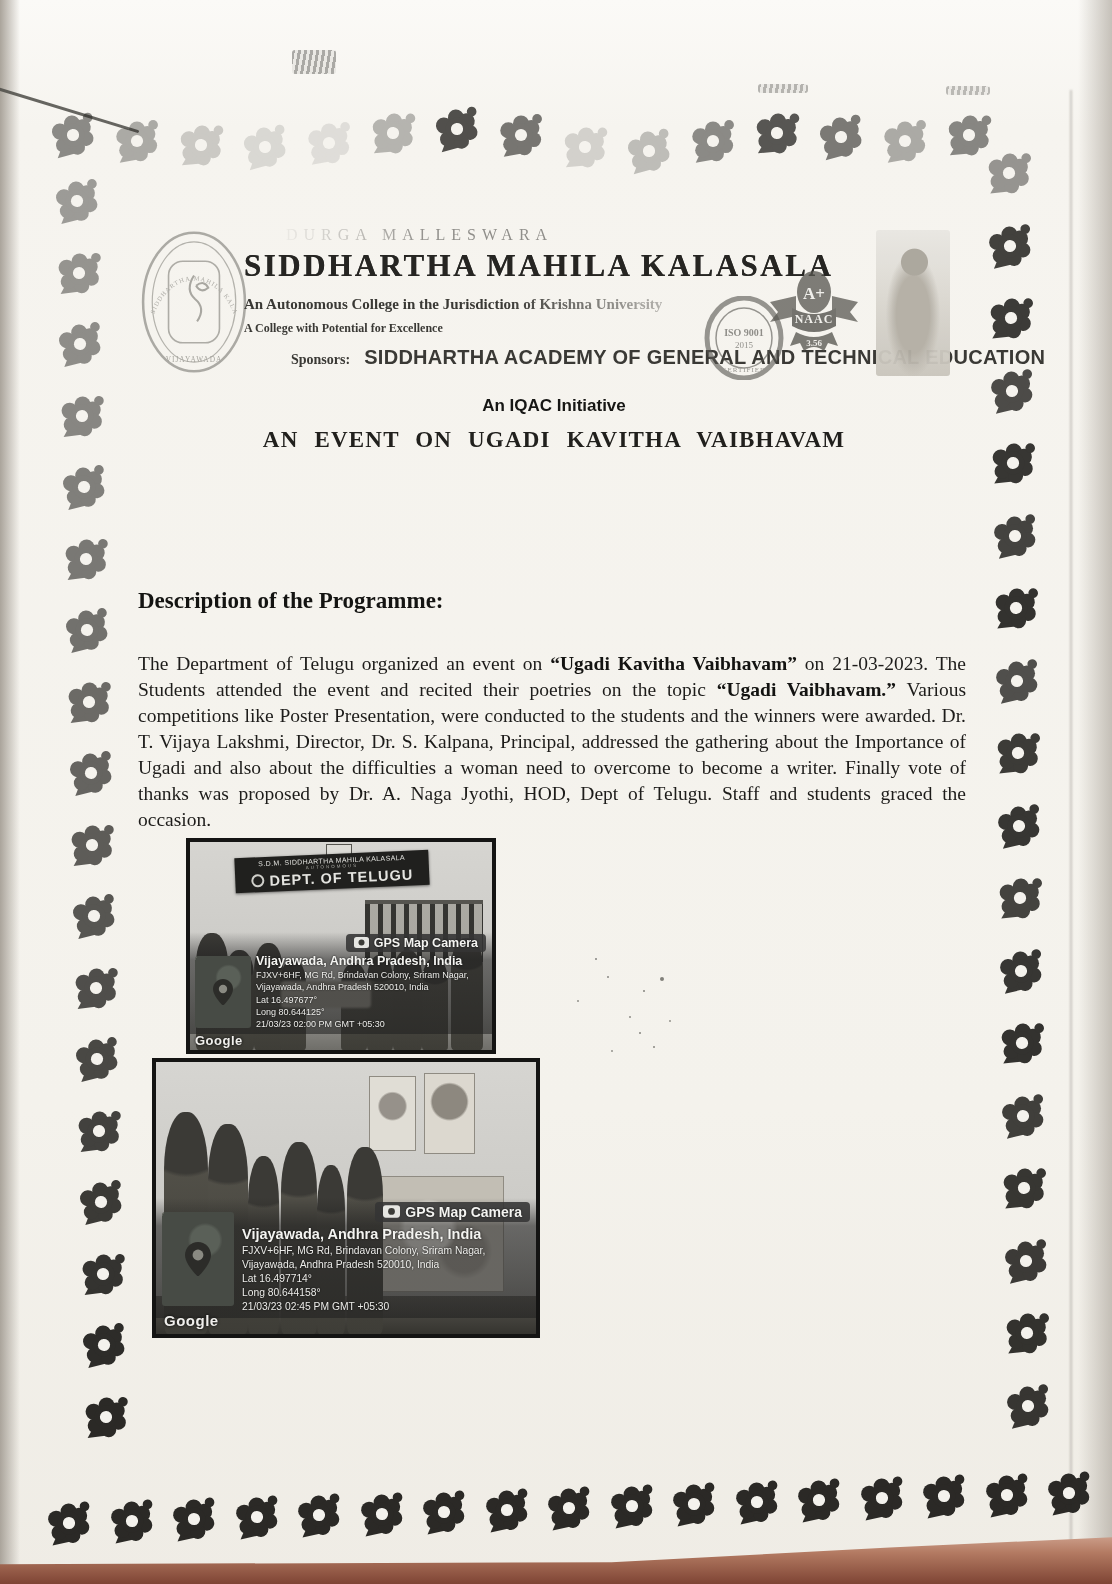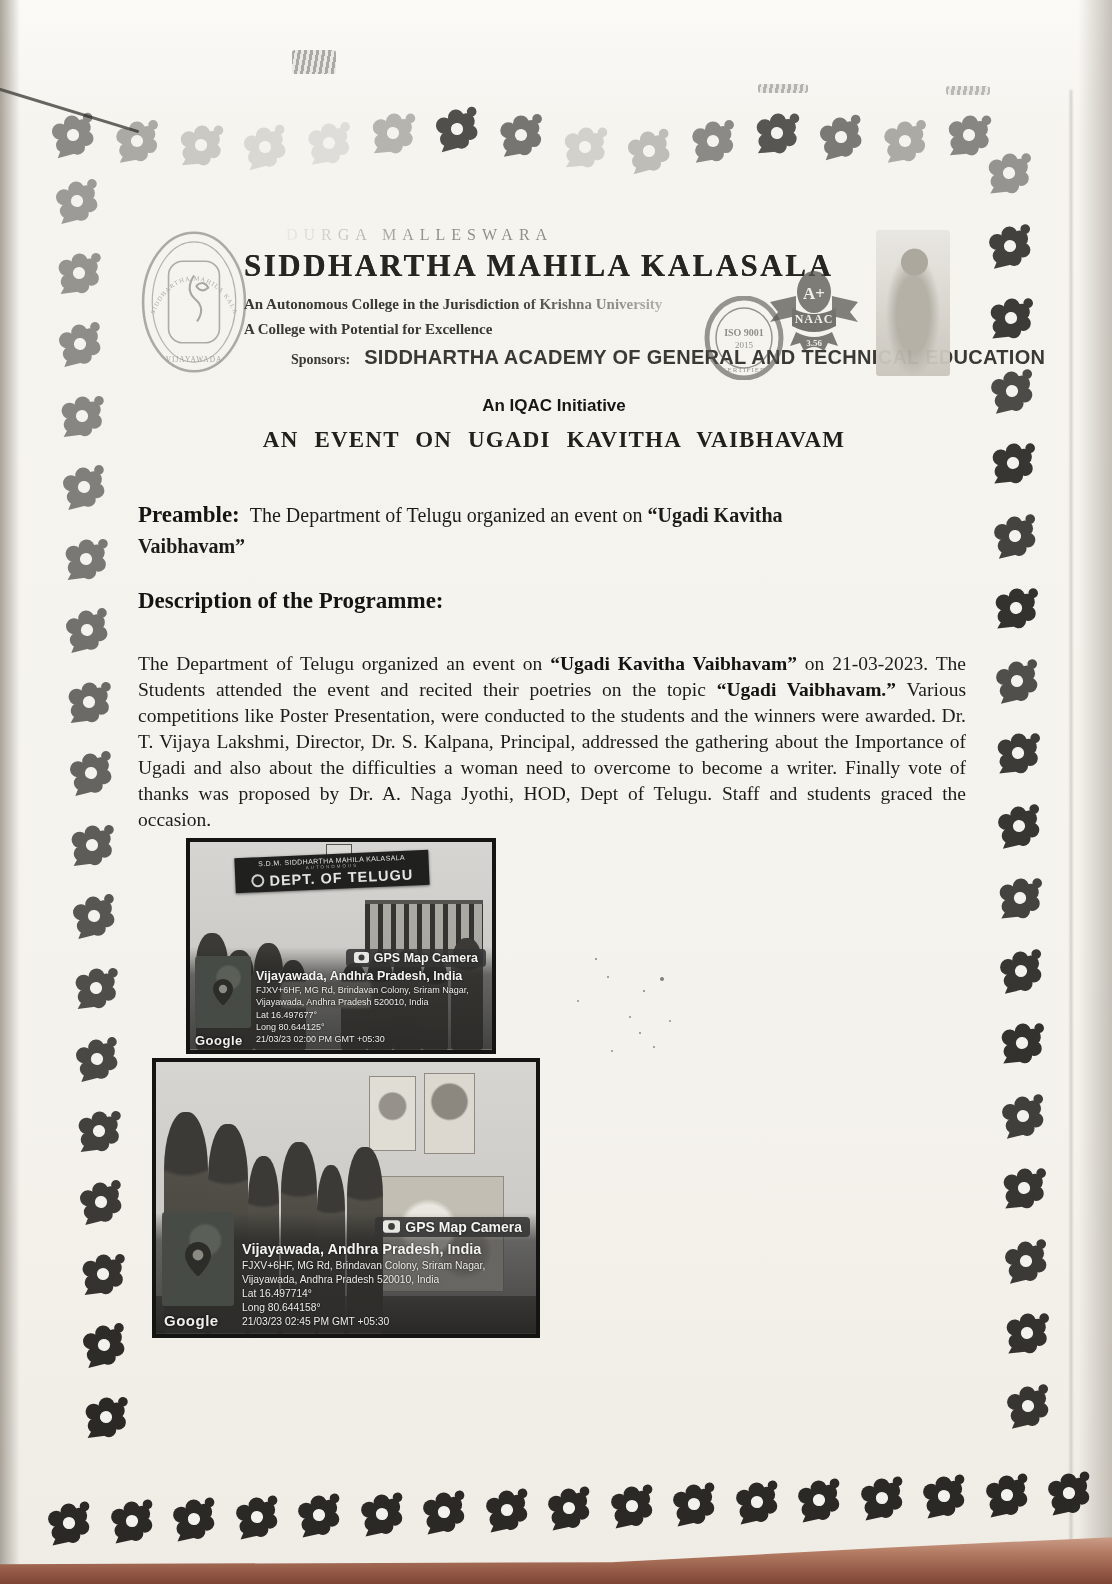--- a/index.html
+++ b/index.html
@@ -20,21 +20,21 @@
   
   #border-layer{position:absolute;inset:0;pointer-events:none;}
   .motif{position:absolute;width:46px;height:46px;fill:#23221f;}
   
   .header{position:absolute;left:138px;top:222px;width:832px;height:162px;color:#2a2a27;}
   .emblem{position:absolute;left:0;top:4px;width:112px;height:152px;opacity:.55;}
   .head-text{position:absolute;left:104px;top:0;width:520px;}
   .pre-title{position:absolute;left:44px;top:4px;font-size:16px;letter-spacing:6px;color:#3c3b38;opacity:.55;-webkit-mask-image:linear-gradient(to right,rgba(0,0,0,.1),#000 55%);mask-image:linear-gradient(to right,rgba(0,0,0,.1),#000 55%);white-space:nowrap;}
   .college-name{position:absolute;left:2px;top:26px;font-size:31px;font-weight:600;letter-spacing:2.5px;color:#262522;white-space:nowrap;text-shadow:0 0 .6px #444;}
   .sub1{position:absolute;left:2px;top:74px;font-size:15px;font-weight:bold;color:#3a3935;white-space:nowrap;-webkit-mask-image:linear-gradient(to right,#000 62%,rgba(0,0,0,.35));mask-image:linear-gradient(to right,#000 62%,rgba(0,0,0,.35));}
-  .sub2{position:absolute;left:2px;top:99px;font-size:15px;font-weight:bold;color:#3a3935;white-space:nowrap;}
+  .sub2{position:absolute;left:2px;top:99px;font-size:12px;font-weight:bold;color:#3a3935;white-space:nowrap;}
   .sponsors{position:absolute;left:2px;top:124px;font-size:14px;color:#3a3935;white-space:nowrap;}
   .sponsors .sp-label{font-weight:bold;margin-right:14px;margin-left:47px;}
   .sponsors .sp-value{font-family:"Liberation Sans",sans-serif;font-weight:bold;font-size:20px;letter-spacing:.3px;}
   .iso-stamp{position:absolute;left:566px;top:74px;width:80px;height:84px;opacity:.6;}
   .naac{position:absolute;left:628px;top:42px;width:96px;height:96px;opacity:.75;}
   .founder{position:absolute;left:738px;top:8px;width:74px;height:146px;border-radius:3px;filter:blur(.7px);opacity:.95;
     background:radial-gradient(circle at 52% 22%,#a9a49a 0 13px,rgba(0,0,0,0) 14px),radial-gradient(ellipse at 50% 58%,#b3aea4 0 32%,rgba(0,0,0,0) 52%),linear-gradient(180deg,#e9e7e2 0,#dbd8d1 45%,#c9c5bc 100%);}
   
   .title-block{position:absolute;left:138px;top:396px;width:832px;text-align:center;color:#161614;}
   .t1{font-family:"Liberation Sans",sans-serif;font-weight:bold;font-size:17px;}
@@ -62,21 +62,21 @@
   .person{position:absolute;bottom:0;border-radius:45% 45% 8% 8%/26% 26% 5% 5%;filter:blur(.6px);
     background:radial-gradient(circle at 50% 7%,#3b3a36 0 22%,rgba(0,0,0,0) 24%),linear-gradient(180deg,rgba(0,0,0,0) 0 8%,#56544c 8%,#3e3d37 100%);}
   .table-blob{position:absolute;left:30%;bottom:20%;width:30%;height:13%;background:#8f8c83;border-radius:4px;filter:blur(1px);}
   .posters{position:absolute;inset:0;}
   .poster{position:absolute;border:1px solid #8f8b82;}
   .pA{left:56%;top:5%;width:12%;height:27%;background:radial-gradient(circle at 50% 40%,#96918a 0 26%,rgba(0,0,0,0) 30%),#e0ddd5;}
   .pB{left:70.5%;top:4%;width:13%;height:29%;background:radial-gradient(circle at 50% 35%,#8d887f 0 30%,rgba(0,0,0,0) 34%),#dcd8cf;}
   .pC{left:57%;top:42%;width:34%;height:42%;background:radial-gradient(circle at 42% 45%,#eae7e0 0 24%,rgba(0,0,0,0) 30%),radial-gradient(circle at 70% 65%,#a5a097 0 18%,rgba(0,0,0,0) 24%),#c2beb4;}
   .floor{position:absolute;left:0;right:0;bottom:0;height:14%;background:linear-gradient(180deg,#585650,#35342f);}
   
-  .gps-overlay{position:absolute;left:0;right:0;bottom:1px;color:#f4f4f1;font-family:"Liberation Sans",sans-serif;background:linear-gradient(180deg,rgba(22,22,22,0) 0,rgba(30,30,30,.55) 28px);text-shadow:0 0 2px rgba(0,0,0,.85);}
+  .gps-overlay{position:absolute;left:0;right:0;bottom:16px;color:#f4f4f1;font-family:"Liberation Sans",sans-serif;background:linear-gradient(180deg,rgba(22,22,22,0) 0,rgba(30,30,30,.55) 28px);text-shadow:0 0 2px rgba(0,0,0,.85);}
   .gps-badge{position:absolute;right:6px;display:flex;align-items:center;gap:5px;background:rgba(52,52,52,.88);border-radius:4px;padding:2px 8px;font-weight:bold;}
   .gps-cam{flex:0 0 auto;}
   .gps-text{position:absolute;}
   .gps-title{font-weight:bold;}
   .gps-line{opacity:.96;}
   .map-thumb{position:absolute;background:radial-gradient(circle at 60% 30%,#5a6058 0 18%,rgba(0,0,0,0) 22%),linear-gradient(115deg,rgba(160,160,150,.25) 0 2px,rgba(0,0,0,0) 2px 14px),#474b45;border-radius:3px;display:flex;align-items:center;justify-content:center;}
   .google{position:absolute;font-family:"Liberation Sans",sans-serif;font-weight:bold;color:#f0efec;text-shadow:0 0 3px #000;letter-spacing:.5px;}
   
   .photo1 .gps-overlay{height:49%;padding:4px 6px 4px 66px;box-sizing:border-box;}
   .photo1 .gps-badge{top:2px;font-size:12.5px;}
@@ -369,21 +369,20 @@
       <text x="48" y="82" text-anchor="middle" font-size="9" font-weight="bold" fill="#eceBe7">3.56</text>
     </svg>
     <div class="founder"></div>
   </header>
 
   <div class="title-block">
     <div class="t1">An IQAC Initiative</div>
     <div class="t2">AN EVENT ON UGADI KAVITHA VAIBHAVAM</div>
   </div>
 
-  <p class="preamble"><span class="lead-label">Preamble:</span><span>The Department of Telugu organized an  event on </span><b>“Ugadi Kavitha Vaibhavam”</b></p>
 
 
   <div class="desc-label">Description of the Programme:</div>
 
   <p class="paragraph"><span>The Department of Telugu organized an event on </span><b>“Ugadi Kavitha Vaibhavam”</b><span> on 21-03-2023. The Students attended the event and  recited their poetries on the topic </span><b>“Ugadi Vaibhavam.”</b><span> Various competitions like Poster Presentation, were conducted to the students  and the winners were awarded. Dr. T. Vijaya Lakshmi, Director, Dr. S. Kalpana, Principal, addressed the gathering about the Importance of Ugadi  and also about the difficulties a woman need to overcome to become a writer. Finally vote of thanks was proposed by Dr. A. Naga Jyothi, HOD, Dept of Telugu. Staff and students graced the occasion.</span></p>
 
   <figure class="photo photo1" style="margin:0;">
     <div class="wall"></div>
     <div class="sign"></div>
     <div class="banner">

